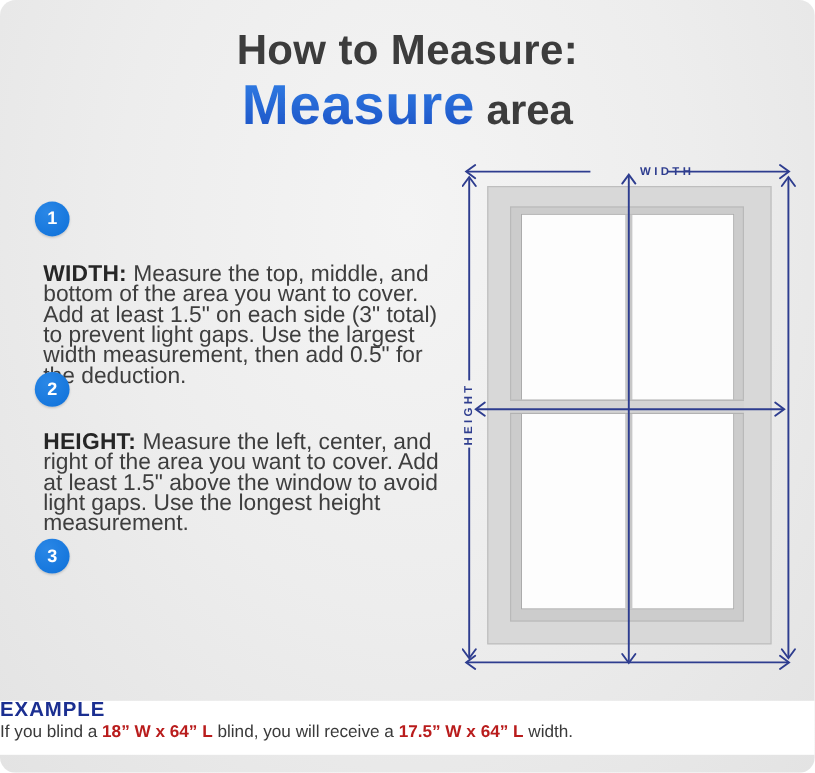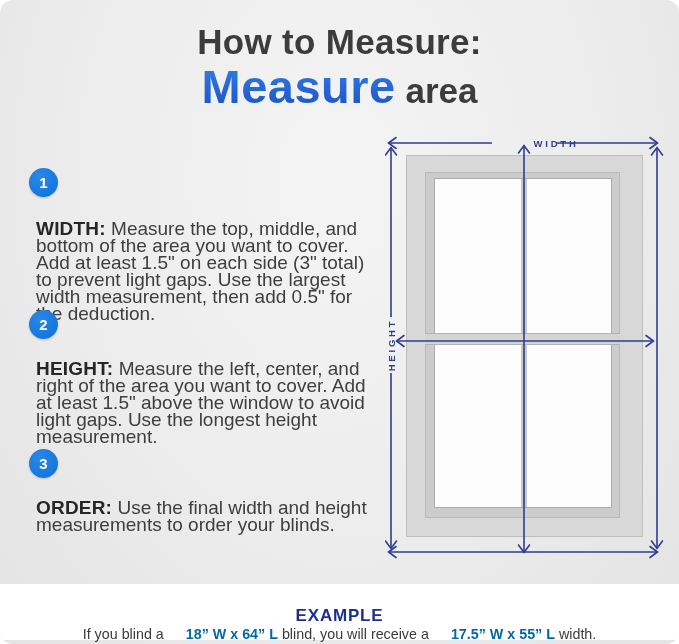--- a/index.html
+++ b/index.html
@@ -60,45 +60,44 @@
   }
   .arrow-layer { position:absolute; left:0; top:0; z-index:5; }
   .dim-label {
     position:absolute; z-index:6; font-size:9.5px; font-weight:700;
     letter-spacing:2.8px; color:#2e3d8f; white-space:nowrap;
   }
   .width-label { left:139px; top:10px; transform:translate(-50%,-50%);margin-left:32px; }
   .height-label { left:6px; top:212px; transform:translate(-50%,-50%) rotate(-90deg); }
   
   .footer {
-    position:absolute; left:0; top:584px; width:679px; height:56px;
-    background:#ffffff; text-align:center; box-sizing:border-box; padding-top:24px;
+    position:absolute; left:0; top:584px; width:679px; height:45px;
+    background:#ffffff; box-sizing:border-box; 
   }
   .example-heading { font-size:17px; line-height:16px; font-weight:700; color:#1b2f91; letter-spacing:0.8px; }
   .example-line { margin-top:2px; font-size:14.3px; line-height:16px; color:#3a3a3a; }
-  .example-line b { font-weight:700; color:#0369a1;margin-left:18px; }
+  .example-line b { font-weight:700; color:#b91c1c; }
 </style>
 </head>
 <body>
 
 <div class="page">
 
   <div class="header">
     <div class="title-line1">How to Measure:</div>
     <div class="title-line2"><span class="title-outside">Measure</span><span> area</span></div>
   </div>
 
   <div class="step-num n1">1</div>
   <p class="step-text t1"><strong>WIDTH:</strong><span> Measure the top, middle, and bottom of the area you want to cover. Add at least 1.5" on each side (3" total) to prevent light gaps. Use the largest width measurement, then add 0.5" for the deduction.</span></p>
 
   <div class="step-num n2">2</div>
   <p class="step-text t2"><strong>HEIGHT:</strong><span> Measure the left, center, and right of the area you want to cover. Add at least 1.5" above the window to avoid light gaps. Use the longest height measurement.</span></p>
 
   <div class="step-num n3">3</div>
-  <p class="step-text t3"><strong>ORDER:</strong><span> Use the final width and height measurements to order your blinds.</span></p>
 
   <div class="diagram">
     <div class="casing"></div>
     <div class="jambs"></div>
     <div class="glass">
       <div class="mullion-v"></div>
     </div>
     <div class="rail"></div>
 
     <svg class="arrow-layer" width="290" height="440" viewBox="0 0 290 440">
@@ -124,16 +123,16 @@
         <line x1="12" y1="208" x2="268" y2="208" marker-start="url(#ah)" marker-end="url(#ah)"></line>
       </g>
     </svg>
 
     <span class="dim-label width-label">WIDTH</span>
     <span class="dim-label height-label">HEIGHT</span>
   </div>
 
   <div class="footer">
     <div class="example-heading">EXAMPLE</div>
-    <div class="example-line"><span>If you blind a </span><b>18” W x 64” L</b><span> blind, you will receive a </span><b>17.5” W x 55” L</b><span> width.</span></div>
+    <div class="example-line"><span>If you blind a </span><b>18” W x 64” L</b><span> blind, you will receive a </span><b>17.5” W x 64” L</b><span> width.</span></div>
   </div>
 
 </div>
 
 </body></html>

